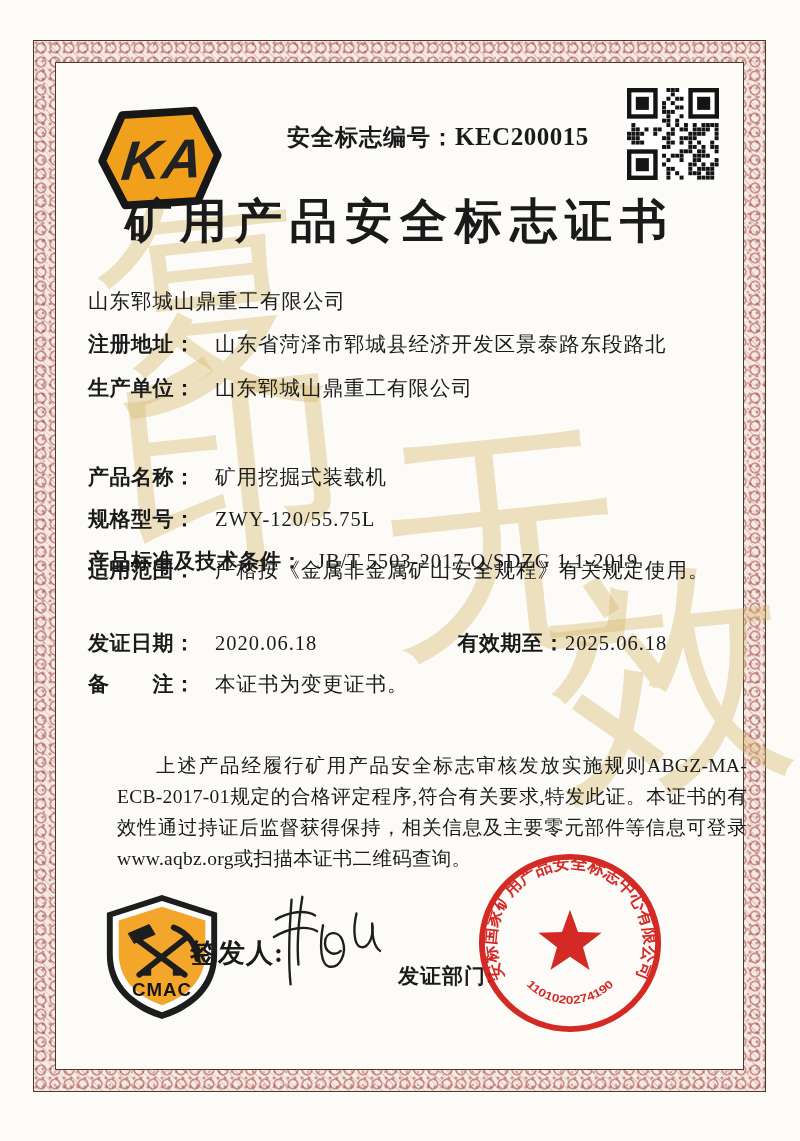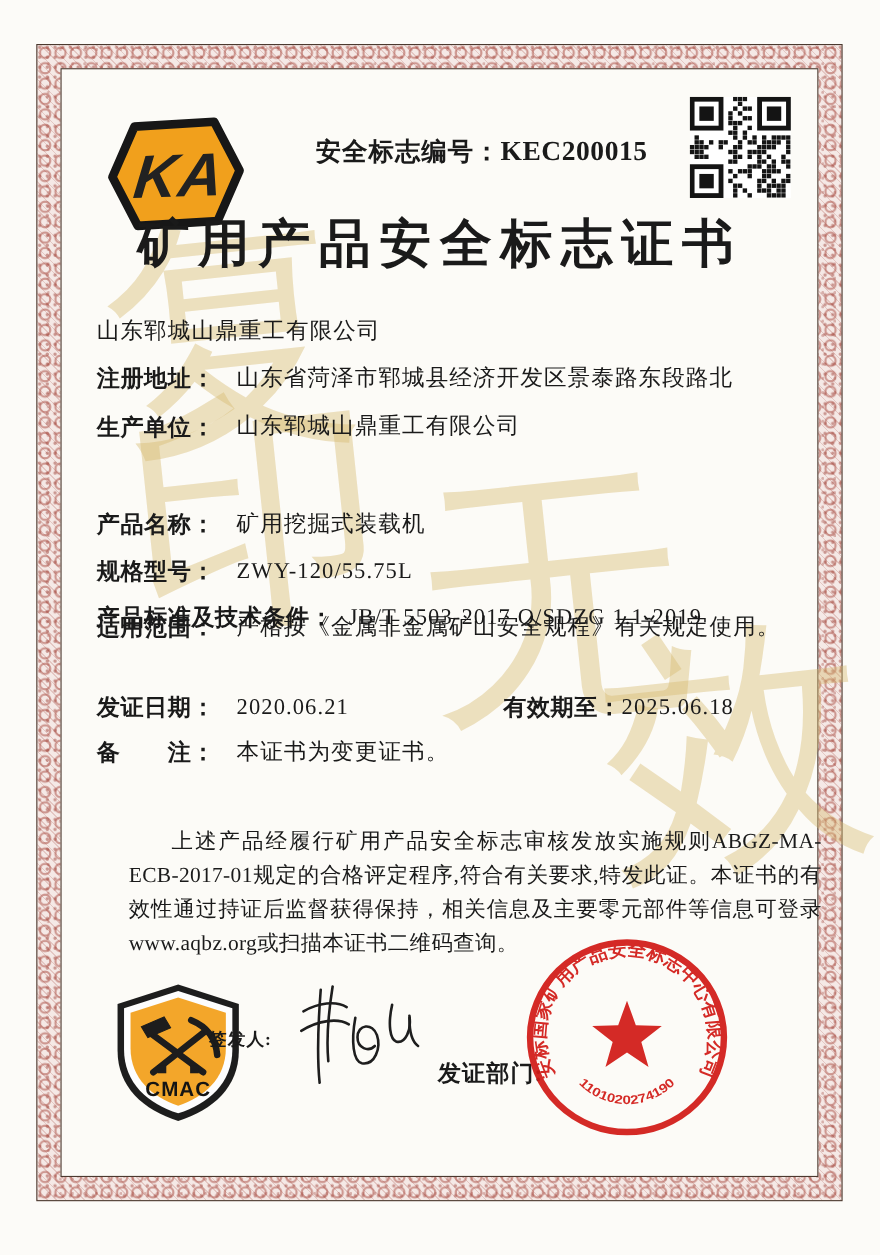--- a/index.html
+++ b/index.html
@@ -64,21 +64,21 @@
   .rdates .val1{width:215px;max-width:215px;}
   .rdates .lab2{flex:none;width:135px;font-family:"Liberation Sans",sans-serif;font-weight:bold;font-size:21px;letter-spacing:.5px;text-align:right;}
   
   .statement{
     left:86px;top:750px;width:630px;
     font-family:"Liberation Serif",serif;font-size:19.5px;line-height:31px;
     letter-spacing:.3px;text-align:justify;text-indent:2em;margin-left:31px;
   }
   
   .cmac{left:98px;top:892px;width:128px;height:130px;}
-  .signer{left:190px;top:935px;font-family:"Liberation Serif",serif;font-weight:bold;font-size:16px;letter-spacing:1px;}
+  .signer{left:190px;top:935px;font-family:"Liberation Serif",serif;font-weight:bold;font-size:27px;letter-spacing:1px;}
   .sig{left:266px;top:888px;width:118px;height:112px;}
   .issuer{left:398px;top:935px;font-family:"Liberation Serif",serif;font-weight:bold;font-size:21px;letter-spacing:1px;margin-top:27px;}
   .seal{left:477px;top:850px;width:186px;height:186px;opacity:.93;}
 </style>
 </head>
 <body>
 
 <div class="page">
 
   <div class="frame">
@@ -277,21 +277,21 @@
       <span class="lab">产品标准及技术条件：</span>
       <span class="val">JB/T 5503-2017 Q/SDZG 1.1-2019</span>
     </div>
     <div class="row r7">
       <span class="lab">适用范围：</span>
       <span class="val">严格按《金属非金属矿山安全规程》有关规定使用。</span>
     </div>
 
     <div class="row rdates">
       <span class="lab">发证日期：</span>
-      <span class="val val1">2020.06.21</span>
+      <span class="val val1">2020.06.18</span>
       <span class="lab2">有效期至：</span>
       <span class="val">2025.06.18</span>
     </div>
 
     <div class="row rremark">
       <span class="lab">备　　注：</span>
       <span class="val">本证书为变更证书。</span>
     </div>
 
     <div class="abs statement">上述产品经履行矿用产品安全标志审核发放实施规则ABGZ-MA-ECB-2017-01规定的合格评定程序,符合有关要求,特发此证。本证书的有效性通过持证后监督获得保持，相关信息及主要零元部件等信息可登录www.aqbz.org或扫描本证书二维码查询。</div>

